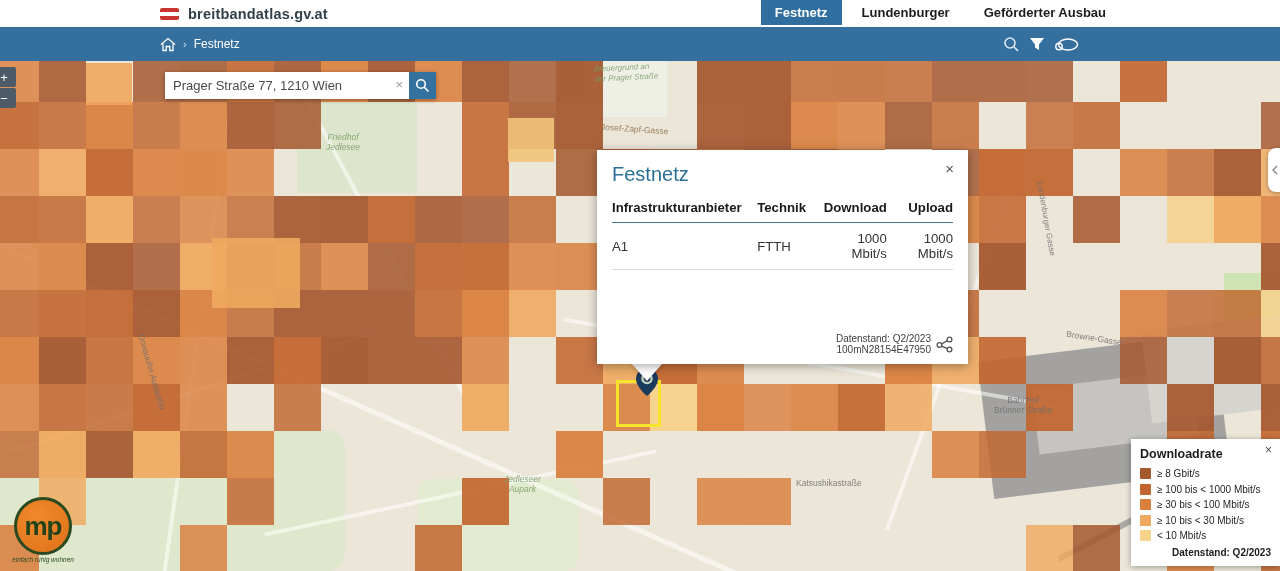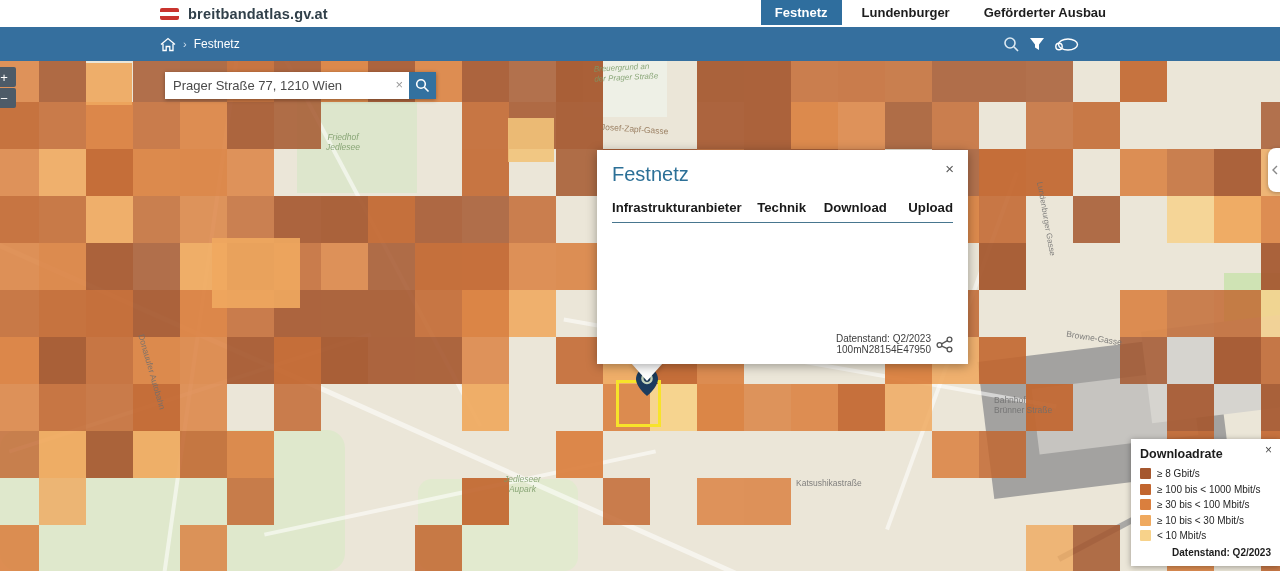--- a/index.html
+++ b/index.html
@@ -347,21 +347,21 @@
       </div>
 
     <div class="mlabel green" style="left:594px;top:2px;font-size:8px;transform:rotate(-3deg);">Breuergrund an
 der Prager Straße</div>
     <div class="mlabel" style="left:601px;top:63px;transform:rotate(4deg);">Josef-Zapf-Gasse</div>
     <div class="mlabel green" style="left:326px;top:71px;text-align:center;">Friedhof
 Jedlesee</div>
     <div class="mlabel gray" style="left:146px;top:272px;transform:rotate(74deg);transform-origin:left top;">Donauufer Autobahn</div>
     <div class="mlabel green" style="left:504px;top:413px;text-align:center;">Jedleseer
 Aupark</div>
-    <div class="mlabel gray" style="left:994px;top:334px;text-align:left;">Bahnhof
+    <div class="mlabel gray" style="left:994px;top:334px;text-align:center;">Bahnhof
 Brünner Straße</div>
     <div class="mlabel gray" style="left:1066px;top:272px;transform:rotate(9deg);">Browne-Gasse</div>
     <div class="mlabel gray" style="left:796px;top:417px;">Katsushikastraße</div>
     <div class="mlabel gray" style="left:1044px;top:120px;transform:rotate(80deg);transform-origin:left top;font-size:8px;">Lundenburger Gasse</div>
 
     <div class="zoomctl">
       <button>+</button>
       <button>−</button>
     </div>
 
@@ -393,20 +393,26 @@
       <table class="ptable">
         <thead>
           <tr>
             <th class="c1">Infrastrukturanbieter</th>
             <th class="c2">Technik</th>
             <th class="c3 r">Download</th>
             <th class="c4 r">Upload</th>
           </tr>
         </thead>
         <tbody>
+          <tr>
+            <td>A1</td>
+            <td>FTTH</td>
+            <td class="r">1000 Mbit/s</td>
+            <td class="r">1000 Mbit/s</td>
+          </tr>
         </tbody>
       </table>
       <div class="pfoot">
         <div class="pfoot-text">
           <div>Datenstand: Q2/2023</div>
           <div>100mN28154E47950</div>
         </div>
         <svg width="18" height="17" viewBox="0 0 18 17" style="cursor:pointer;">
             <circle cx="13.5" cy="3.5" r="2.4" fill="none" stroke="#555" stroke-width="1.3"></circle>
             <circle cx="3.5" cy="9" r="2.4" fill="none" stroke="#555" stroke-width="1.3"></circle>
@@ -436,20 +442,26 @@
         <i class="swatch" style="background: rgb(239, 169, 95);"></i>
         <span>≥ 10 bis &lt; 30 Mbit/s</span>
       </div>
       <div class="litem">
         <i class="swatch" style="background: rgb(247, 210, 138);"></i>
         <span>&lt; 10 Mbit/s</span>
       </div>
       <div class="legend-foot">Datenstand: Q2/2023</div>
     </div>
 
+    <div class="badge">
+      <div class="badge-circle">
+        <span class="badge-letters">mp</span>
+      </div>
+      <div class="badge-tagline">einfach ruhig wohnen</div>
+    </div>
 
     <div class="panel-handle">
       <svg width="8" height="10" viewBox="0 0 8 10">
           <path d="M6 1 L2 5 L6 9" fill="none" stroke="#888" stroke-width="1.4"></path>
         </svg>
     </div>
 
   </div>
 </div>
 

